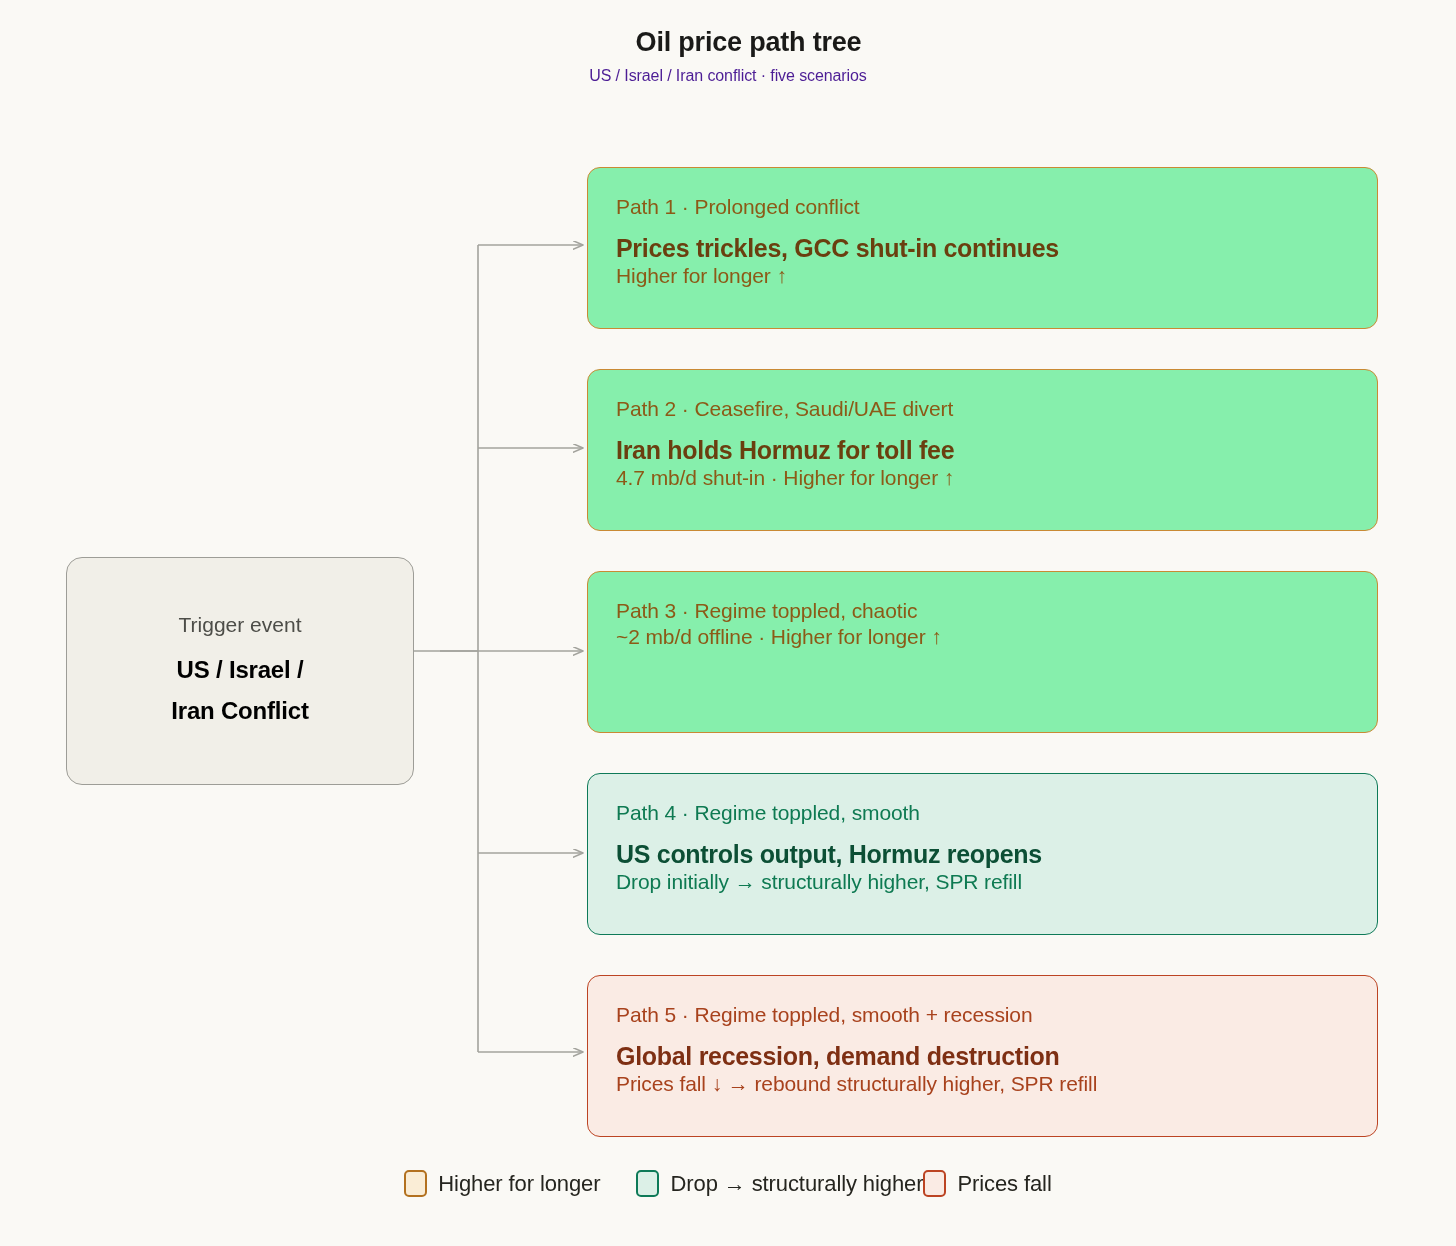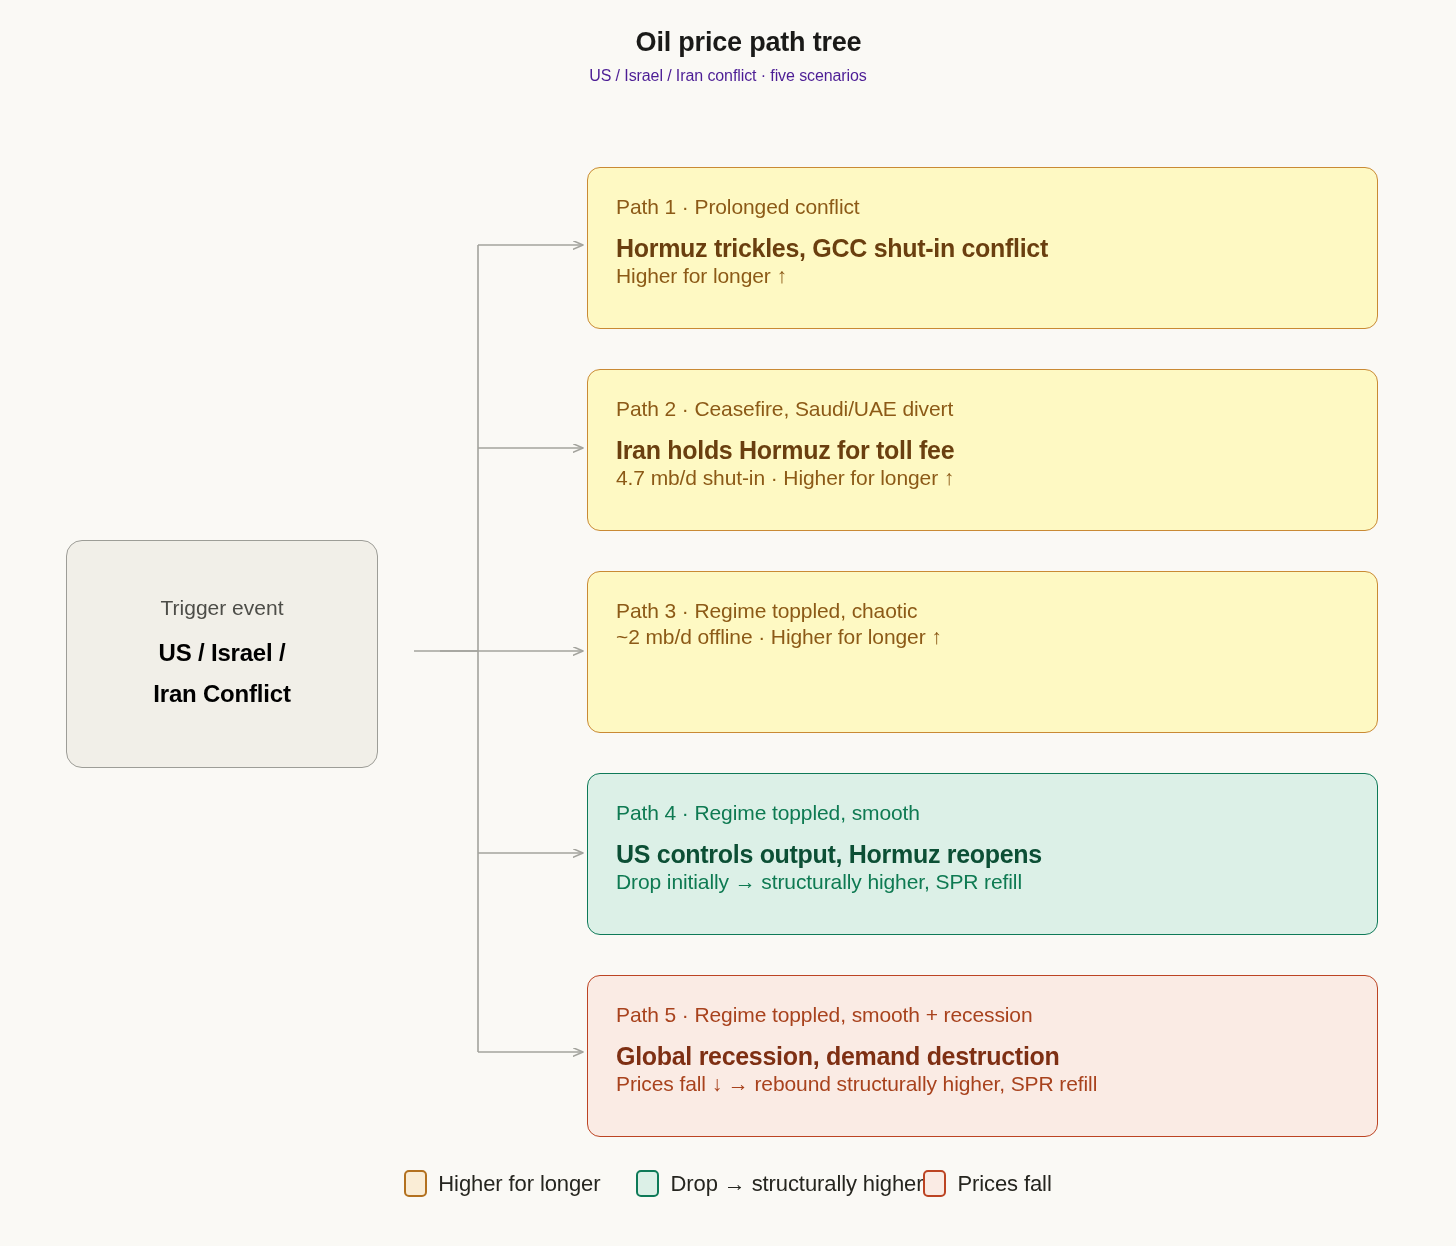--- a/index.html
+++ b/index.html
@@ -46,22 +46,22 @@
     top: 0; left: 0;
     width: 1456px;
     height: 1246px;
     pointer-events: none;
   }
 
   
   #trigger-node {
     position: absolute;
     left: 66px;
-    top: 540px;
-    width: 312px;
+    top: 557px;
+    width: 348px;
     height: 228px;
     box-sizing: border-box;
     background: #F1EFE8;
     border: 1.4px solid #9D9D97;
     border-radius: 16px;
     display: flex;
     flex-direction: column;
     align-items: center;
     justify-content: center;
     text-align: center;
@@ -86,21 +86,21 @@
     left: 587px;
     width: 791px;
     height: 162px;
     box-sizing: border-box;
     border-radius: 13px;
     border-width: 1.5px;
     border-style: solid;
     padding: 26px 28px 0 28px;
   }
   .path-card.amber {
-    background: #fef9c3;
+    background: #86efac;
     border-color: #C98A34;
   }
   .path-card.green {
     background: #DCF0E7;
     border-color: #0E7A58;
   }
   .path-card.red {
     background: #FAEBE4;
     border-color: #BC4423;
   }
@@ -197,21 +197,21 @@
 </svg>
 
 <div id="trigger-node">
   <div id="trigger-kicker">Trigger event</div>
   <div class="trigger-line">US / Israel /</div>
   <div class="trigger-line">Iran Conflict</div>
 </div>
 
 <div class="path-card amber" style="top:167px;">
   <div class="card-kicker">Path 1 · Prolonged conflict</div>
-  <div class="card-headline">Hormuz trickles, GCC shut-in conflict</div>
+  <div class="card-headline">Prices trickles, GCC shut-in continues</div>
   <div class="card-note">Higher for longer ↑</div>
 </div>
 
 <div class="path-card amber" style="top:369px;">
   <div class="card-kicker">Path 2 · Ceasefire, Saudi/UAE divert</div>
   <div class="card-headline">Iran holds Hormuz for toll fee</div>
   <div class="card-note">4.7 mb/d shut-in · Higher for longer ↑</div>
 </div>
 
 <div class="path-card amber" style="top:571px;">

